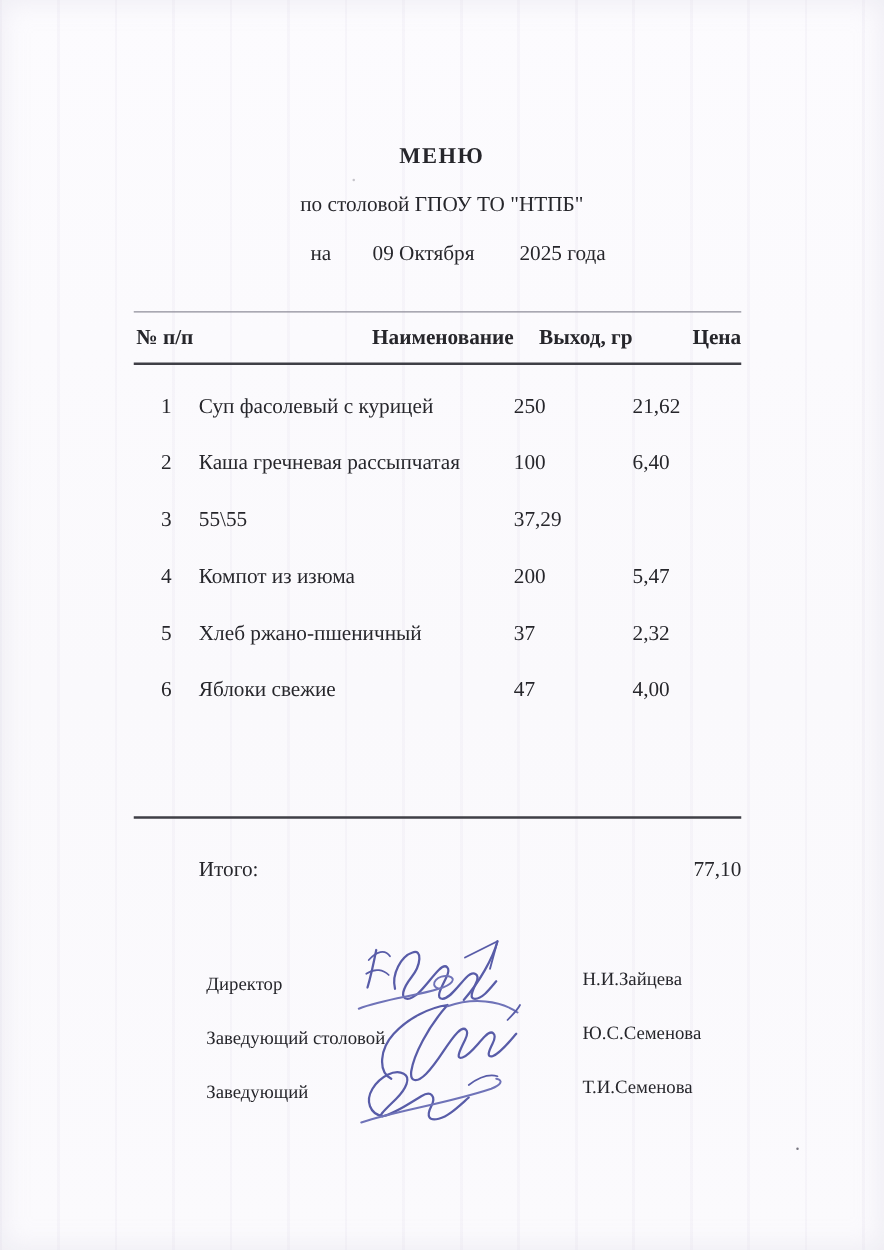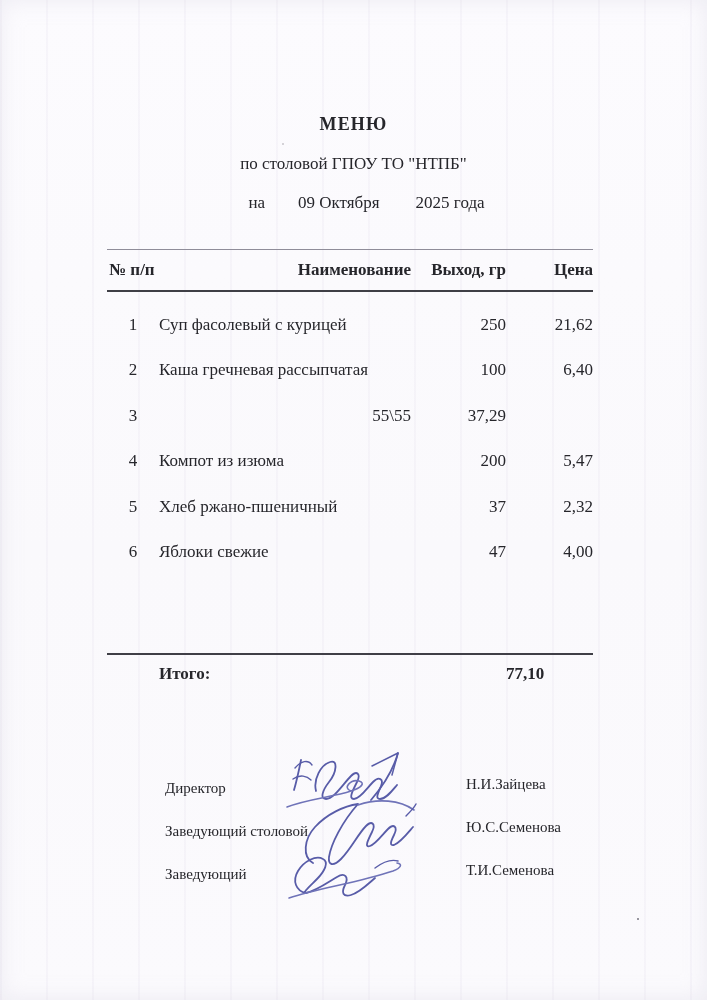--- a/index.html
+++ b/index.html
@@ -32,32 +32,32 @@
   }
   .thead .h-num{padding-left:2px;white-space:nowrap;}
   .thead .h-name,.thead .h-weight,.thead .h-price{text-align:right;white-space:nowrap;}
   .tbody{padding-top:10px;}
   .trow{
     display:grid;grid-template-columns:52px 252px 95px 87px;
     align-items:center;height:45.5px;font-size:17px;
   }
   .trow .c-num{text-align:center;}
   .trow .c-name{padding-left:0px;}
-  .trow .c-weight,.trow .c-price{text-align:right;}
+  .trow .c-weight,.trow .c-price{text-align:left;}
 
   .totals{
     position:absolute;left:107px;top:653px;width:486px;
     border-top:2px solid #3f3f46;
   }
   .totals-row{
     display:grid;grid-template-columns:52px 252px 95px 87px;
-    padding-top:9px;font-size:17px;font-weight:bold;
+    padding-top:9px;font-size:17px;font-weight:normal;margin-top:22px;
   }
   .totals-row .t-label{grid-column:2;}
-  .totals-row .t-value{grid-column:4;text-align:left;}
+  .totals-row .t-value{grid-column:4;text-align:right;}
 
   .sig-block{position:absolute;left:165px;top:0;width:428px;}
   .sig-row{position:absolute;left:0;width:428px;font-size:15px;white-space:nowrap;}
   .sig-row .role{position:absolute;left:0;top:0;}
   .sig-row .person{position:absolute;left:301px;top:-4px;}
   .sig-row-0{top:780px;}
   .sig-row-1{top:823px;}
   .sig-row-2{top:866px;}
 
   .sig-overlay{position:absolute;left:0;top:0;width:707px;height:1000px;pointer-events:none;}

